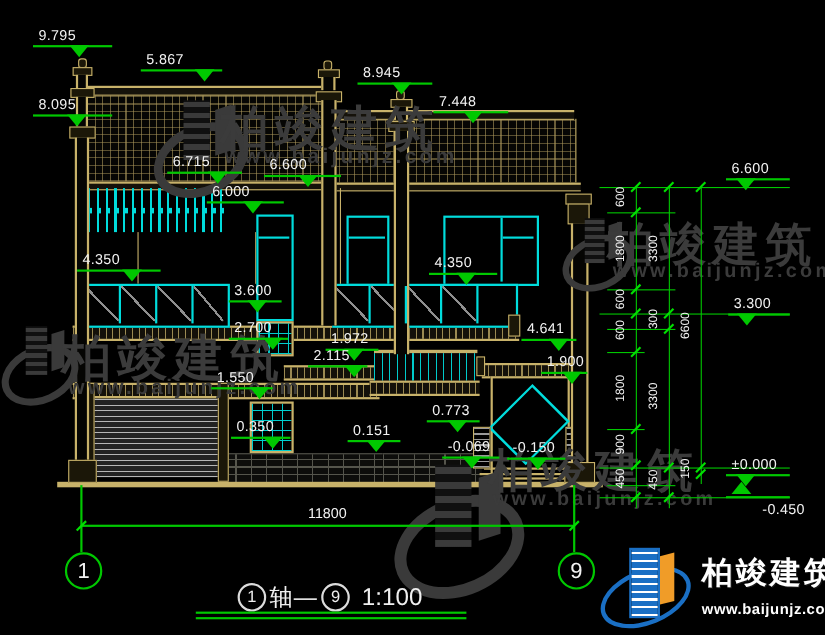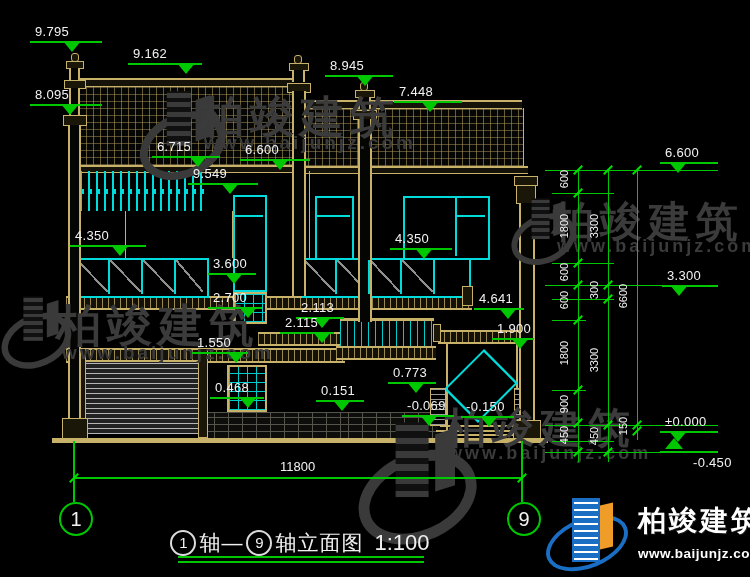--- a/index.html
+++ b/index.html
@@ -173,21 +173,21 @@
   <div class="grille" style="left:514px;top:388px;width:14px;height:36px;"></div>
   <div class="tanline" style="left:440px;top:425px;width:80px;height:2px;"></div>
   <div class="tanline" style="left:436px;top:430px;width:88px;height:2px;"></div>
 
   <div id="anno-layer">
       <div class="em" style="left: 30px; top: 41px; width: 72px;">
         <span class="eml">9.795</span>
         <i class="tri" style="left: 33px;"></i>
       </div>
       <div class="em" style="left: 128px; top: 63px; width: 74px;">
-        <span class="eml">9.162</span>
+        <span class="eml">5.867</span>
         <i class="tri" style="left: 49px;"></i>
       </div>
       <div class="em" style="left: 325px; top: 75px; width: 68px;">
         <span class="eml">8.945</span>
         <i class="tri" style="left: 31px;"></i>
       </div>
       <div class="em" style="left: 394px; top: 101px; width: 68px;">
         <span class="eml">7.448</span>
         <i class="tri" style="left: 27px;"></i>
       </div>
@@ -197,49 +197,49 @@
       </div>
       <div class="em" style="left: 152px; top: 156px; width: 68px;">
         <span class="eml">6.715</span>
         <i class="tri" style="left: 37px;"></i>
       </div>
       <div class="em" style="left: 240px; top: 159px; width: 70px;">
         <span class="eml">6.600</span>
         <i class="tri" style="left: 31px;"></i>
       </div>
       <div class="em" style="left: 188px; top: 183px; width: 70px;">
-        <span class="eml">9.549</span>
+        <span class="eml">6.000</span>
         <i class="tri" style="left: 33px;"></i>
       </div>
       <div class="em" style="left: 70px; top: 245px; width: 76px;">
         <span class="eml">4.350</span>
         <i class="tri" style="left: 41px;"></i>
       </div>
       <div class="em" style="left: 208px; top: 273px; width: 48px;">
         <span class="eml">3.600</span>
         <i class="tri" style="left: 17px;"></i>
       </div>
       <div class="em" style="left: 208px; top: 307px; width: 54px;">
         <span class="eml">2.700</span>
         <i class="tri" style="left: 31px;"></i>
       </div>
       <div class="em" style="left: 296px; top: 317px; width: 48px;">
-        <span class="eml">2.113</span>
+        <span class="eml">1.972</span>
         <i class="tri" style="left: 17px;"></i>
       </div>
       <div class="em" style="left: 280px; top: 332px; width: 54px;">
         <span class="eml">2.115</span>
         <i class="tri" style="left: 33px;"></i>
       </div>
       <div class="em" style="left: 192px; top: 352px; width: 56px;">
         <span class="eml">1.550</span>
         <i class="tri" style="left: 35px;"></i>
       </div>
       <div class="em" style="left: 210px; top: 397px; width: 54px;">
-        <span class="eml">0.468</span>
+        <span class="eml">0.350</span>
         <i class="tri" style="left: 29px;"></i>
       </div>
       <div class="em" style="left: 316px; top: 400px; width: 48px;">
         <span class="eml">0.151</span>
         <i class="tri" style="left: 17px;"></i>
       </div>
       <div class="em" style="left: 388px; top: 382px; width: 48px;">
         <span class="eml">0.773</span>
         <i class="tri" style="left: 19px;"></i>
       </div>
@@ -359,21 +359,20 @@
   <div class="tick" style="left:68px;top:477px;"></div>
   <div class="tick" style="left:516px;top:477px;"></div>
   <div class="dimtext" style="left:280px;top:459px;">11800</div>
   <div class="bubble" style="left:59px;top:502px;">1</div>
   <div class="bubble" style="left:507px;top:502px;">9</div>
 
   <div id="title-row">
     <span class="tcirc">1</span>
     <span class="tseg">轴—</span>
     <span class="tcirc">9</span>
-    <span class="tseg">轴立面图</span>
     <span class="tscale">1:100</span>
   </div>
   <div class="greenul" style="left:178px;top:556px;width:246px;"></div>
   <div class="greenul" style="left:178px;top:561px;width:246px;"></div>
 
   <div id="brand">
     <span class="ring"></span>
     <span class="tower"></span>
     <span class="slant"></span>
     <span class="cn">柏竣建筑</span>

